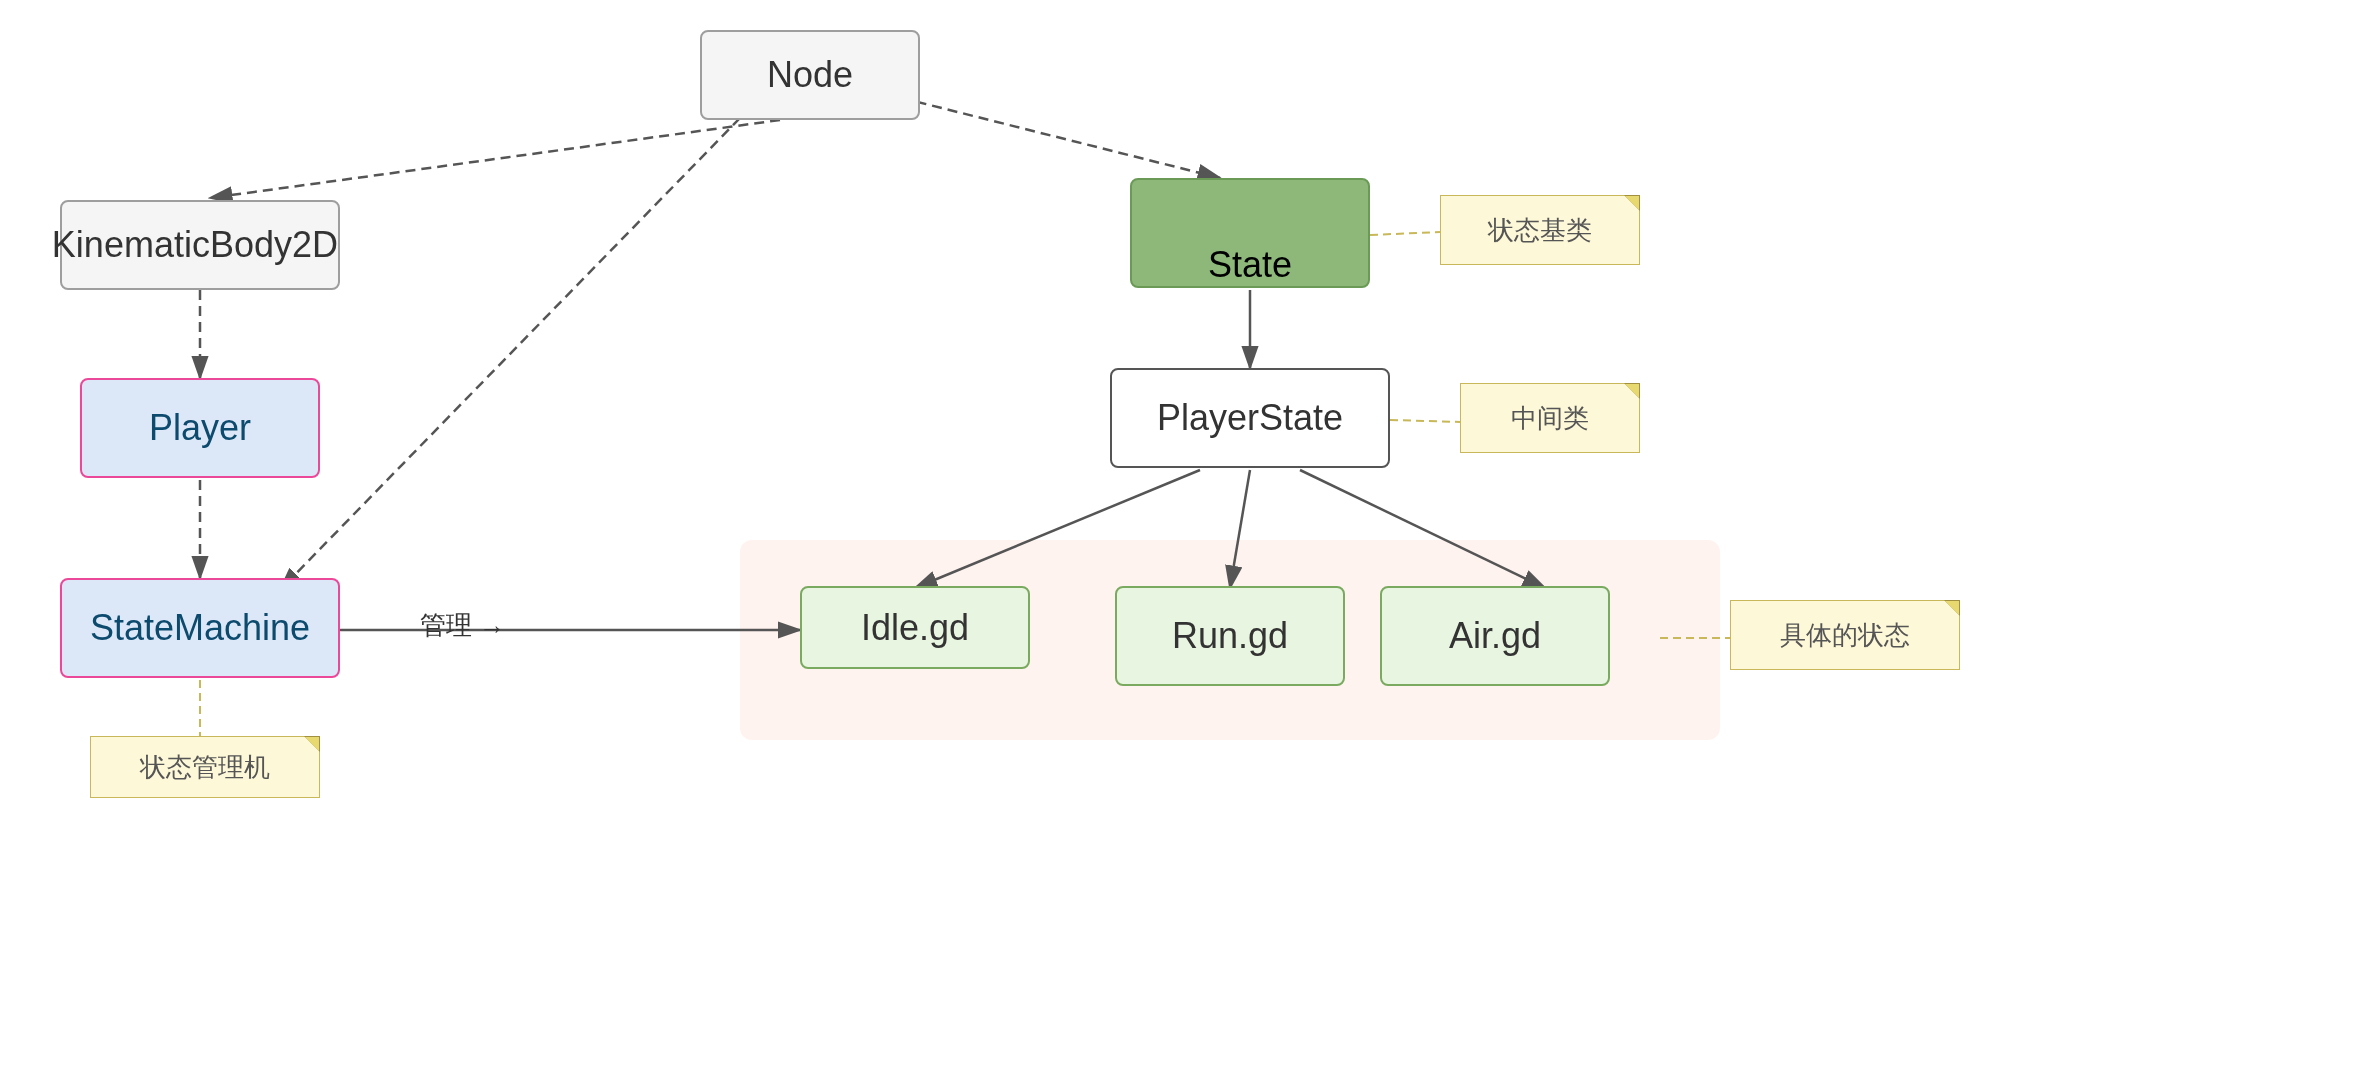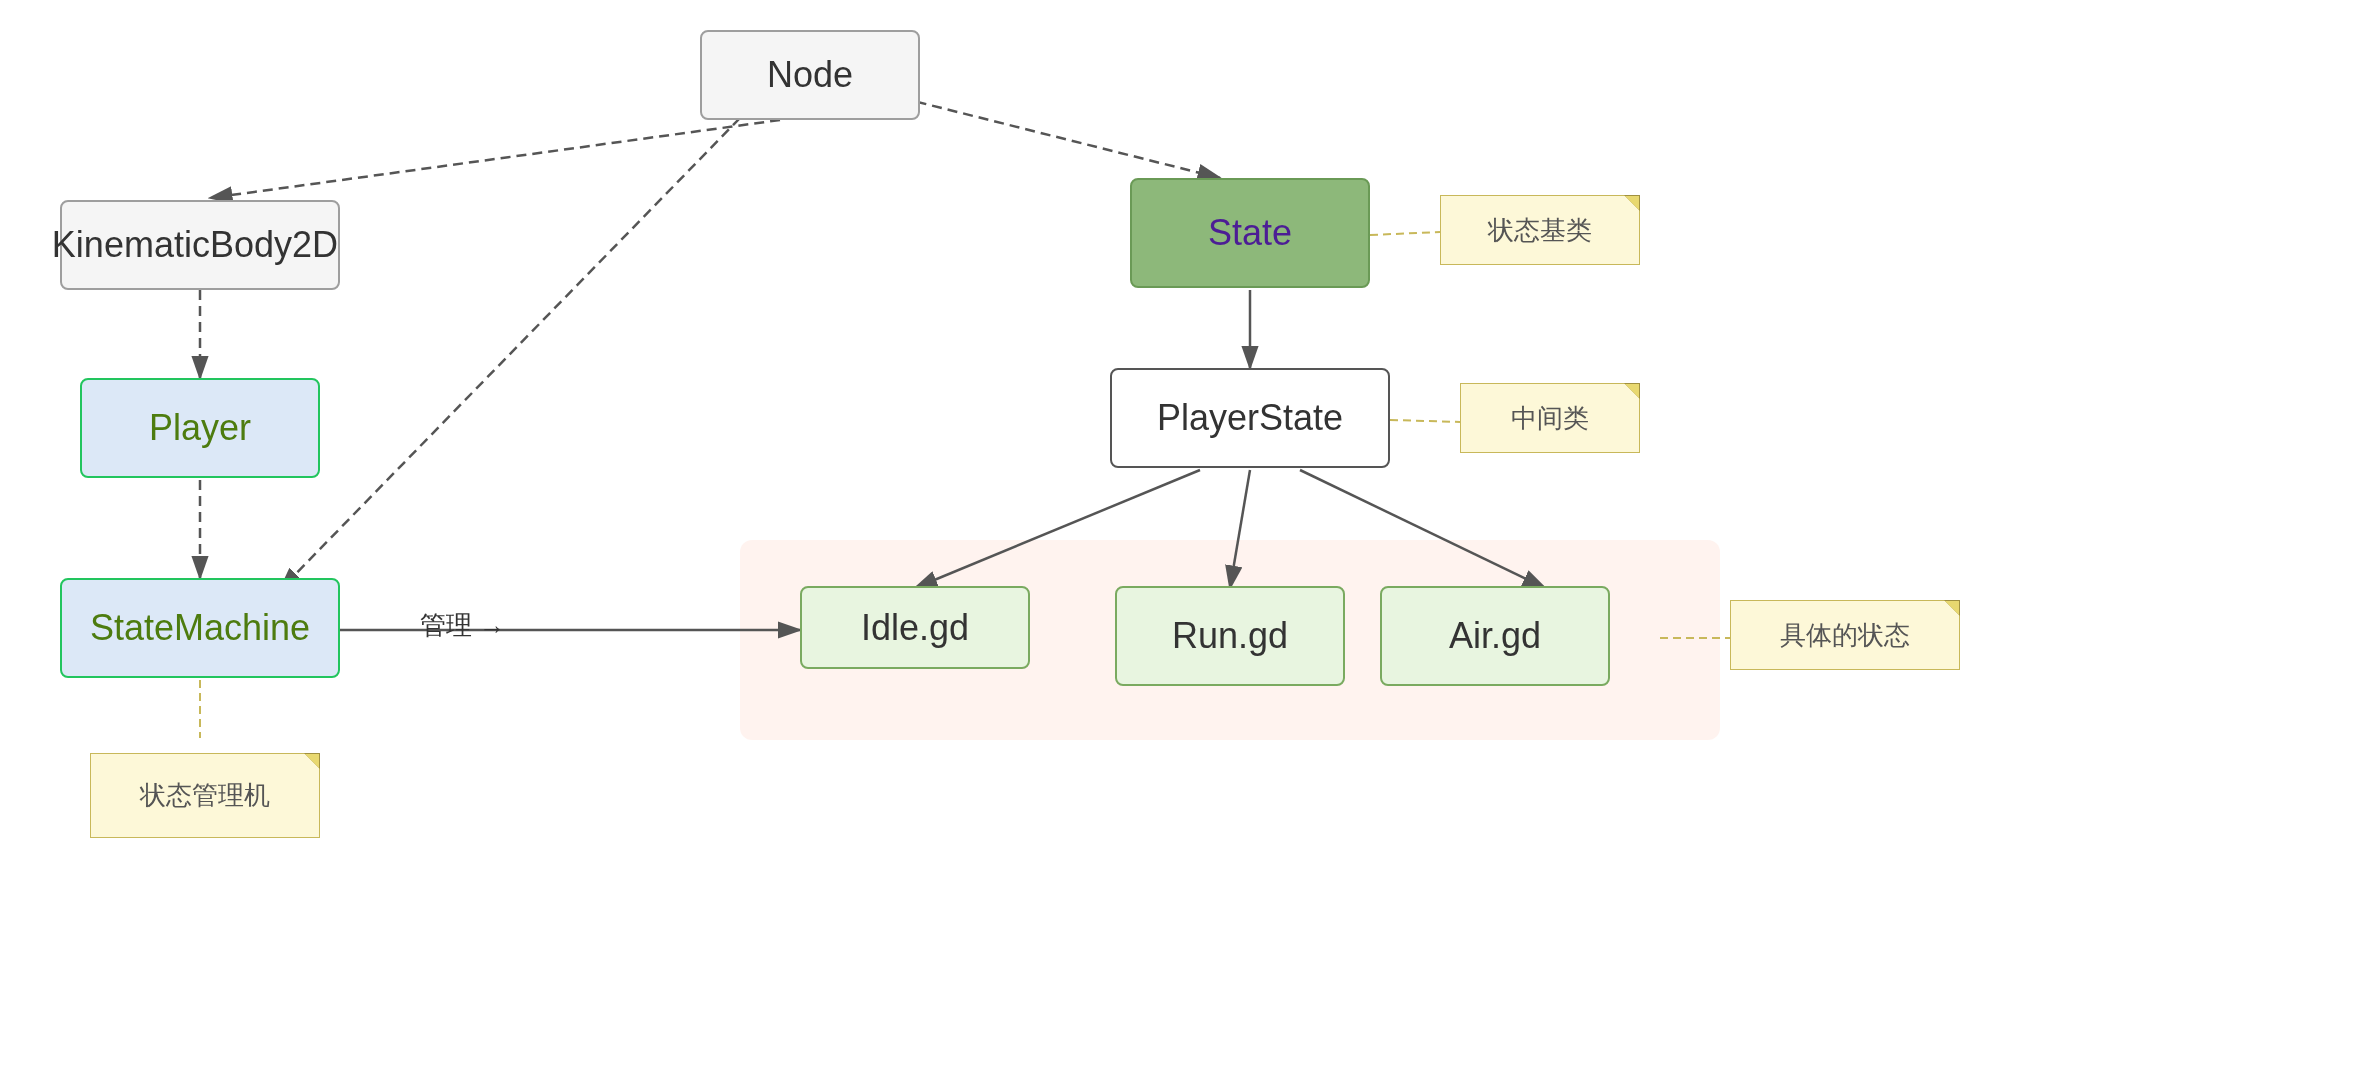--- a/index.html
+++ b/index.html
@@ -26,27 +26,28 @@
       font-weight: 400;
       text-align: center;
     }
     .node-gray {
       background: #f5f5f5;
       border: 2px solid #9e9e9e;
       color: #333;
     }
     .node-blue {
       background: #dce8f7;
-      border: 2px solid #22c55e;
-      color: #4d7c0f;
+      border: 2px solid #ec4899;
+      color: #0c4a6e;
     }
     .node-green-dark {
       background: #8db87a;
       border: 2px solid #6a9a56;
-      color: #4c1d95;
+      color: #000000;
+      align-items: flex-end;
     }
     .node-white-border {
       background: #fff;
       border: 2px solid #555;
       color: #333;
     }
     .node-green-light {
       background: #e8f5e0;
       border: 2px solid #7aaa60;
       color: #333;
@@ -186,21 +187,21 @@
   </div>
 
   <div class="note-box" style="left: 1440px; top: 195px; width: 200px; height: 70px;">
     <span>状态基类</span>
   </div>
 
   <div class="note-box" style="left: 1460px; top: 383px; width: 180px; height: 70px;">
     <span>中间类</span>
   </div>
 
-  <div class="note-box" style="left: 90px; top: 736px; width: 230px; height: 85px; margin-top: 17px;">
+  <div class="note-box" style="left: 90px; top: 736px; width: 230px; height: 62px;">
     <span>状态管理机</span>
   </div>
 
   <div class="note-box" style="left: 1730px; top: 600px; width: 230px; height: 70px;">
     <span>具体的状态</span>
   </div>
 
   <div class="label-text" style="left: 420px; top: 608px; text-align: right;">
     <span>管理 →</span>
   </div>

